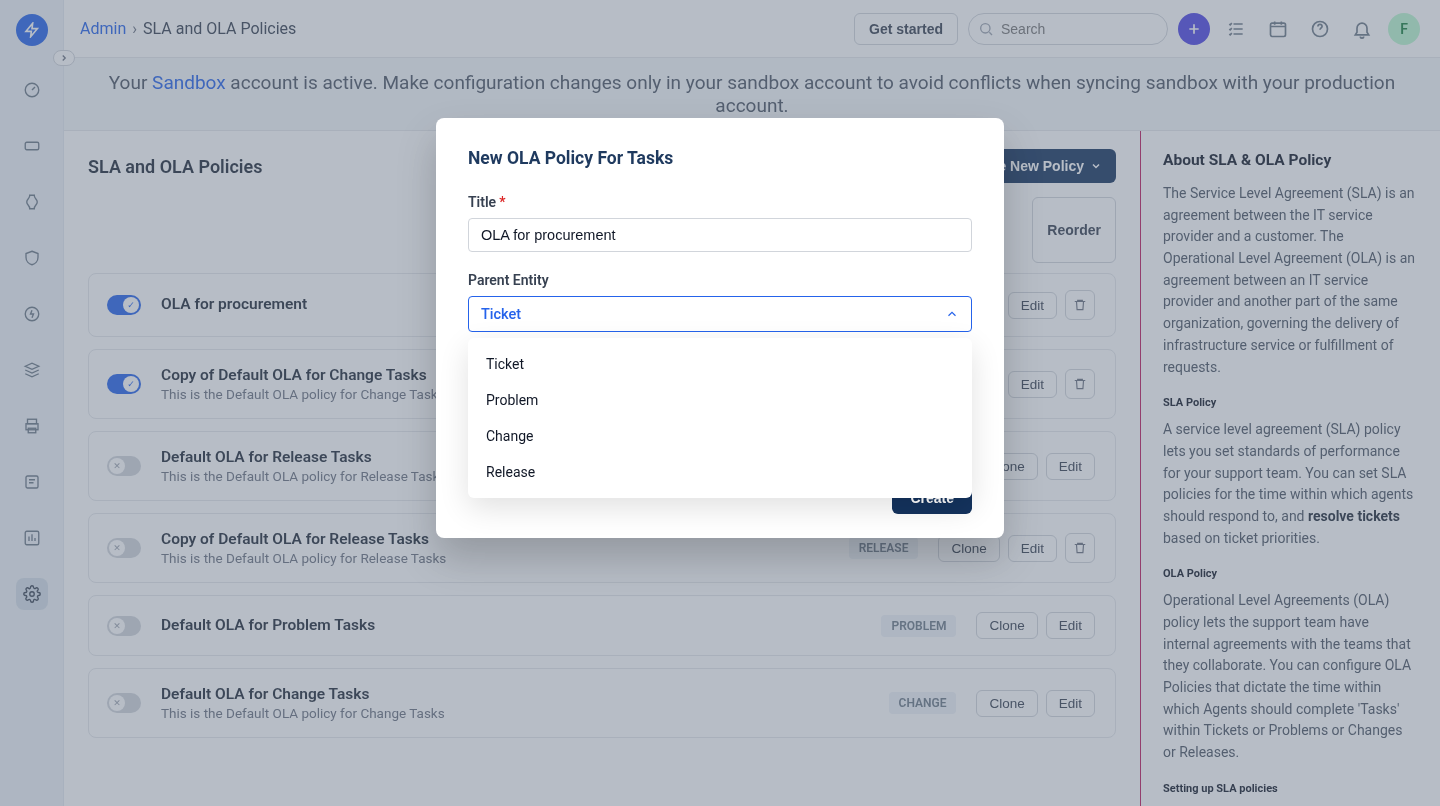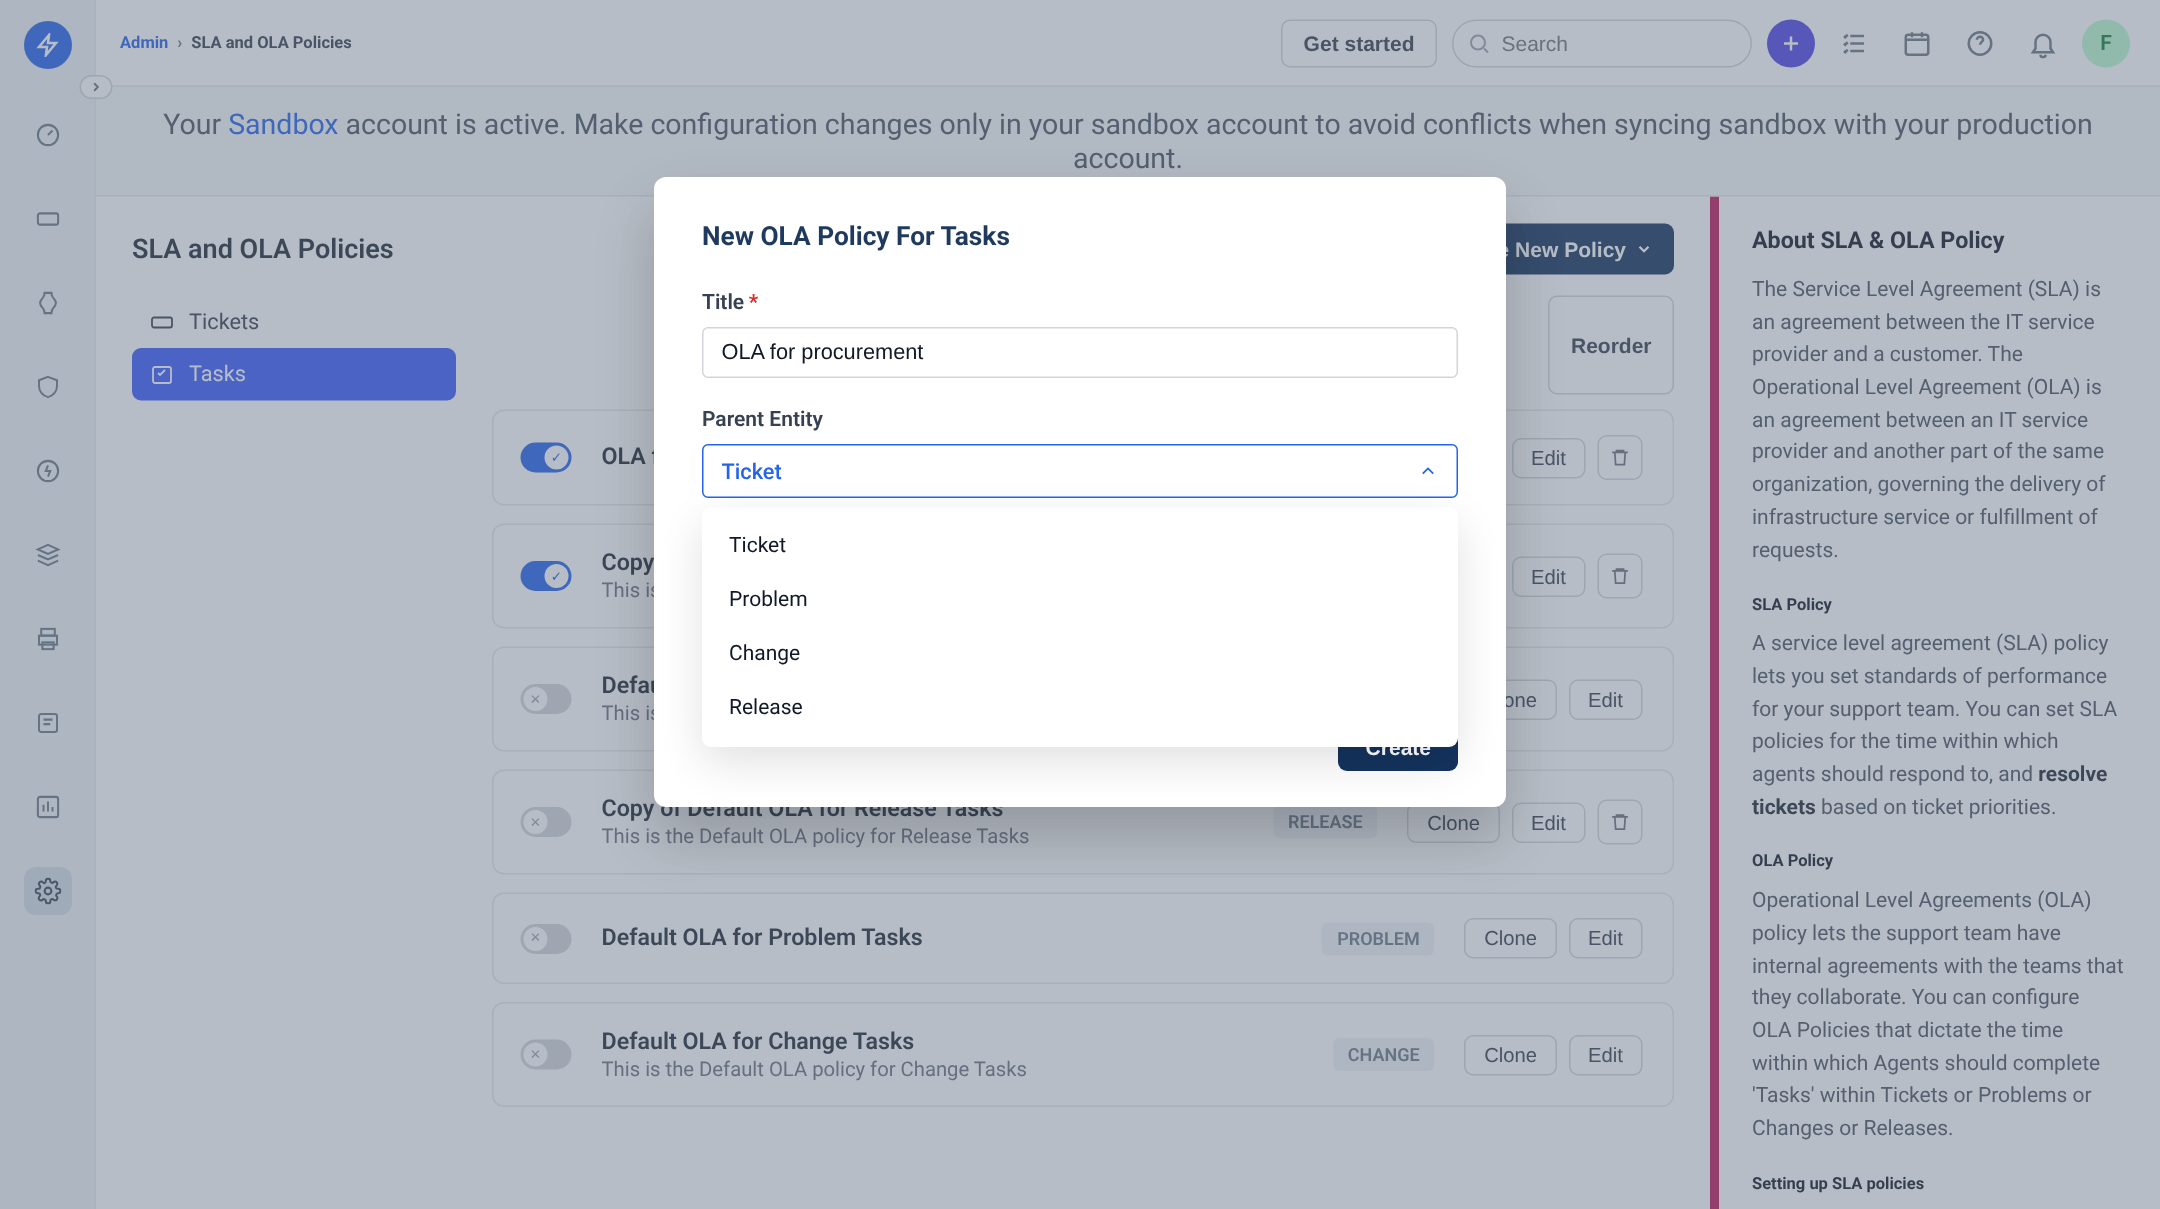--- a/index.html
+++ b/index.html
@@ -48,21 +48,21 @@
 
 
 .topbar {
   height: 58px;
   border-bottom: 1px solid #e5e7eb;
   display:flex;
   align-items:center;
   padding: 0 20px 0 16px;
   gap:10px;
 }
-.breadcrumb { display:flex; align-items:center; gap:6px; font-size:11px; font-weight:700;justify-content:center; }
+.breadcrumb { display:flex; align-items:center; gap:6px; font-size:16px; font-weight:400;justify-content:center; }
 .breadcrumb .bc-link { color:#2563eb; cursor:pointer; }
 .breadcrumb .bc-sep { color:#6b7280; }
 .breadcrumb .bc-curr { color:#374151; }
 .topbar .spacer { flex:1; }
 .btn-outline {
   border:1px solid #d1d5db; background:#fff; border-radius:6px;
   padding:7px 14px; font-size:14px; font-weight:600; color:#374151; cursor:pointer;
 }
 .search-wrap {
   position:relative; width:200px;
@@ -127,21 +127,21 @@
 .policy-card .toggle.off .knob { left:2px; color:#9ca3af; }
 .policy-info { flex:1; }
 .policy-title { font-size:15.5px; font-weight:600; color:#1f2937; margin-bottom:2px; }
 .policy-desc { font-size:13.5px; color:#6b7280; }
 .entity-badge { background:#eef2f7;color:#6b7886;font-size:12px;font-weight:600;padding:4px 10px;border-radius:4px; }
 .card-actions { display:flex;align-items:center;gap:8px; }
 .small-btn { border:1px solid #d1d5db;background:#fff;border-radius:6px;padding:5px 12px;font-size:13.5px;color:#374151;cursor:pointer; }
 .icon-btn { border:1px solid #d1d5db;background:#fff;border-radius:6px;width:30px;height:30px;display:flex;align-items:center;justify-content:center;color:#6b7280;cursor:pointer; }
 
 .help-panel {
-  width:300px; border-left:6px solid #be185d; padding:20px 24px 20px 22px;
+  width:300px; border-left:1px solid #be185d; padding:20px 24px 20px 22px;
   overflow:auto;
 }
 .help-panel h3 { font-size:15.5px;font-weight:700;color:#111827;margin-bottom:14px; }
 .help-panel h4 { font-size:11px;font-weight:700;color:#111827;margin:18px 0 10px; }
 .help-panel p { font-size:14px;color:#4b5563;line-height:1.55; }
 .help-panel p b { font-weight:700;color:#1f2937; }
 
 
 .overlay {
   position:absolute; inset:0;
@@ -318,35 +318,20 @@
           <div class="page-title">SLA and OLA Policies</div>
           <button class="btn-primary">
             <span>Create New Policy</span>
             <svg viewBox="0 0 24 24" fill="none" stroke="currentColor" stroke-width="3">
                 <path d="M6 9l6 6 6-6"></path>
               </svg>
           </button>
         </div>
 
         <div class="body-row">
-          <div class="side-list">
-            <div class="side-item">
-              <svg viewBox="0 0 24 24" fill="none" stroke="currentColor" stroke-width="1.8">
-                  <rect x="2" y="7" width="20" height="10" rx="2"></rect>
-                </svg>
-              <span>Tickets</span>
-            </div>
-            <div class="side-item selected">
-              <svg viewBox="0 0 24 24" fill="none" stroke="currentColor" stroke-width="1.8">
-                  <rect x="3" y="4" width="18" height="16" rx="2"></rect>
-                  <path d="M8 10l2 2 5-5"></path>
-                </svg>
-              <span>Tasks</span>
-            </div>
-          </div>
 
           <div class="list-col">
             <div class="list-header">
               <button class="btn-outline-sm">Reorder</button>
             </div>
             <div id="policy-list">
                 <div class="policy-card">
                   <div class="toggle on">
                     <div class="knob">✓</div>
                   </div>

